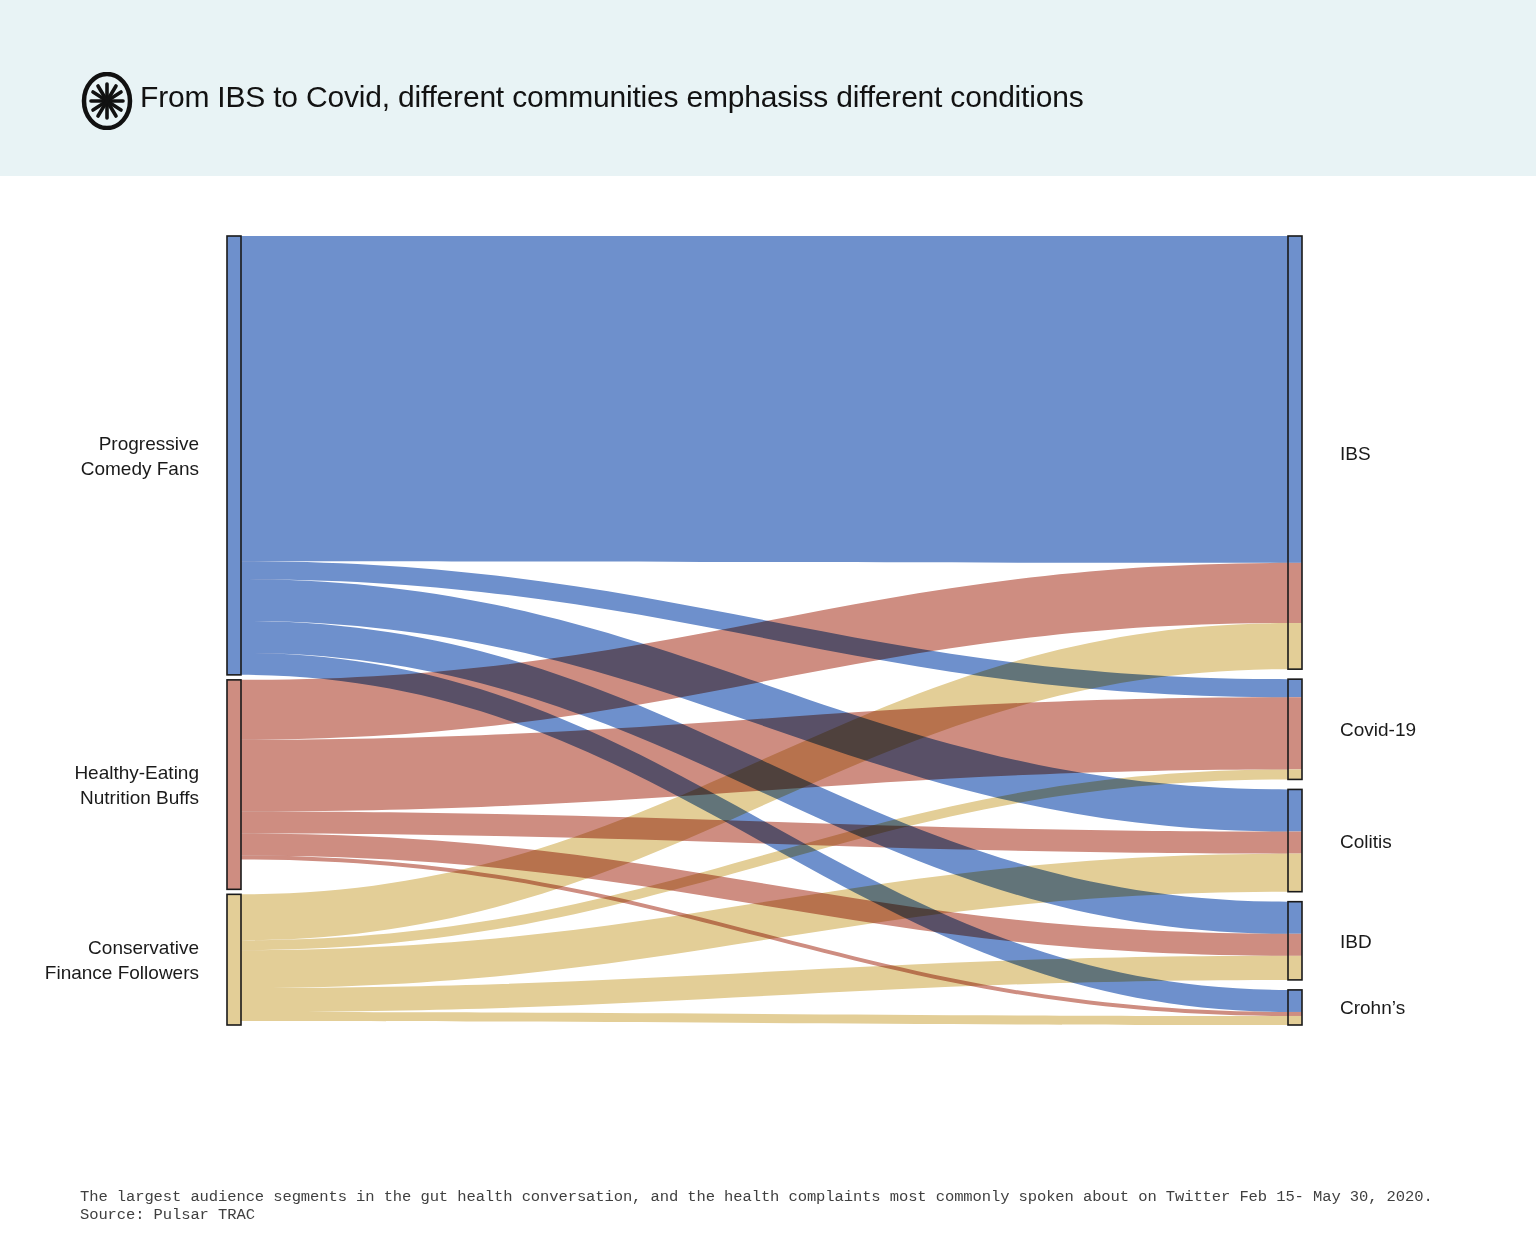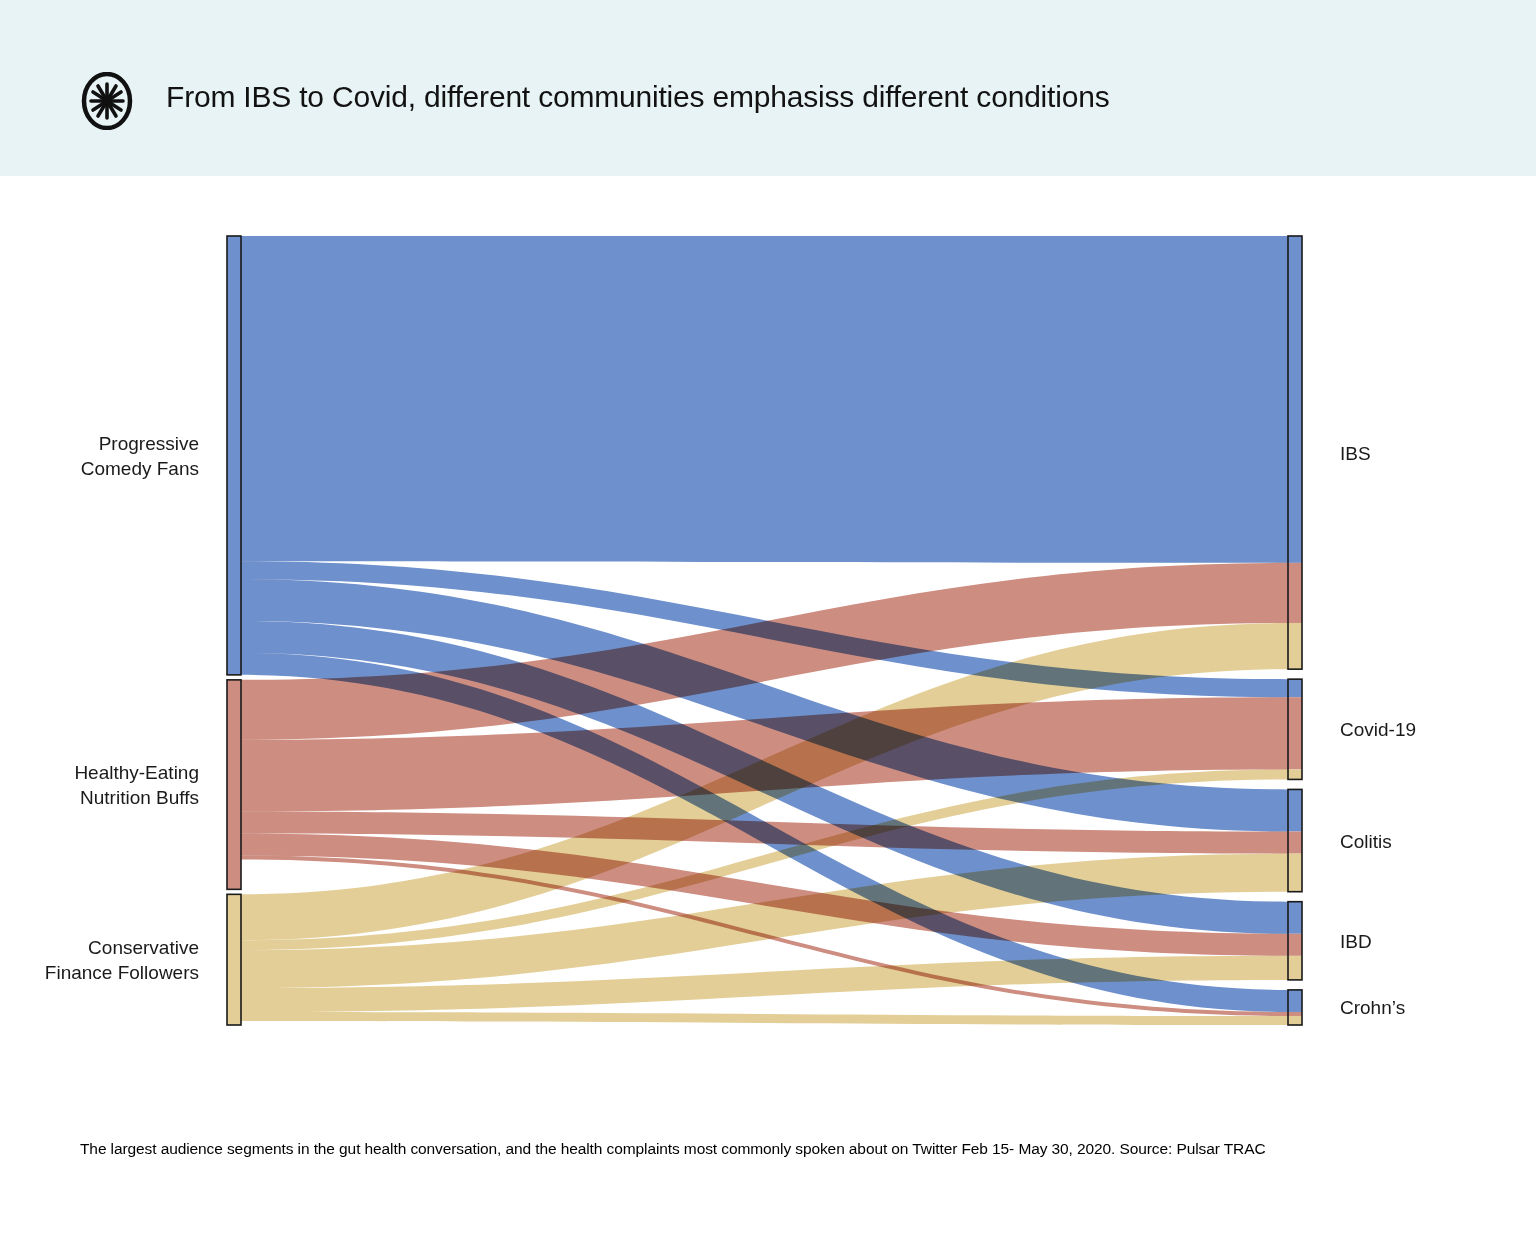--- a/index.html
+++ b/index.html
@@ -30,38 +30,38 @@
     height: 58px;
   }
   #page-title {
     position: absolute;
     left: 140px;
     top: 80px;
     font-size: 30px;
     letter-spacing: -0.2px;
     color: #121212;
     white-space: nowrap;
-    margin-left: 26px;
   }
   #chart-area {
     position: absolute;
     left: 0;
     top: 176px;
     width: 1536px;
     height: 960px;
     text-decoration: underline;
   }
   #caption {
     position: absolute;
     left: 80px;
-    top: 1140px;
+    top: 1188px;
     width: 1380px;
     font-size: 15.5px;
-    color: #000000;
+    color: #404040;
     letter-spacing: -0.1px;
+    font-family: Liberation Mono, monospace;
   }
   svg { display: block; }
   text { font-family: "Liberation Sans", sans-serif; }
   .node-label {
     font-size: 19px;
     fill: #1a1a1a;
   }
   .link-path { mix-blend-mode: multiply; }
 </style>
 </head>

